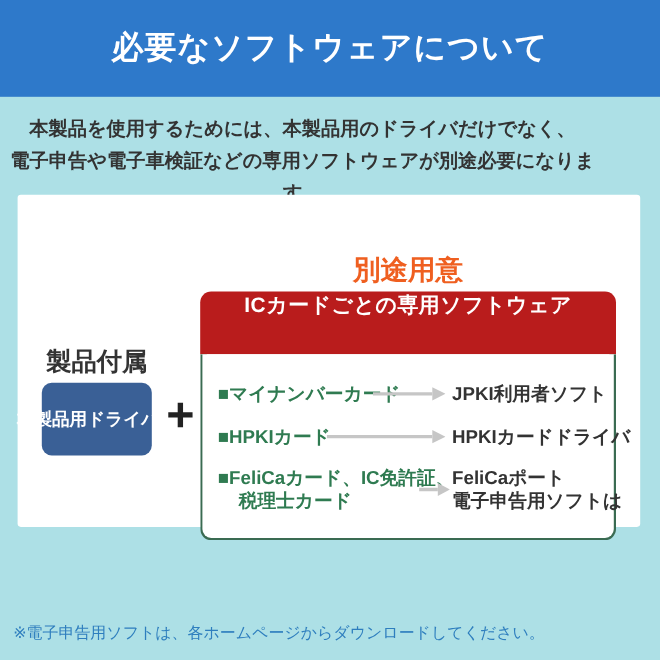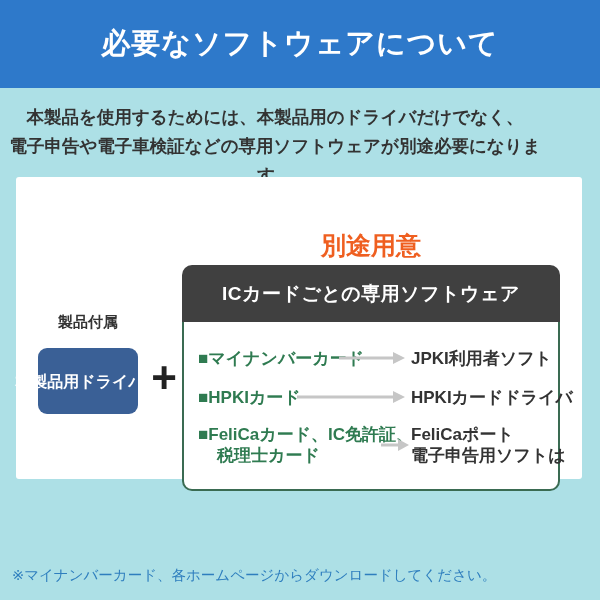--- a/index.html
+++ b/index.html
@@ -32,22 +32,22 @@
     background: #ffffff; border-radius: 3px;
   }
 
   .separate-label {
     position: absolute; left: 166px; top: 52px; width: 378px;
     text-align: center; color: #EF5F20; font-size: 25px; font-weight: bold;
   }
 
   .panel { position: absolute; left: 166px; top: 88px; width: 378px; height: 226px; }
   .panel-header {
-    height: 57px; background: #404040; border-radius: 10px 10px 0 0;
-    display: flex; align-items: center; justify-content: center;
+    height: 57px; background: #b91c1c; border-radius: 10px 10px 0 0;
+    display: flex; align-items: flex-start; justify-content: center;
     color: #ffffff; font-size: 19px; font-weight: bold; letter-spacing: 0.5px;
   }
   .panel-body {
     position: relative; height: 169px; background: #ffffff;
     border: 2px solid #3A6B52; border-top: none;
     border-radius: 0 0 10px 10px;
   }
 
   .card-row { position: absolute; left: 0; width: 100%; }
   .row-1 { top: 24px; height: 24px; }
@@ -68,21 +68,21 @@
   }
   .software-label.two-line { top: 0; transform: none; line-height: 21px; }
 
   .arrow { position: absolute; top: 50%; transform: translateY(-50%); }
   .arrow-1 { left: 155px; }
   .arrow-2 { left: 113px; }
   .arrow-3 { left: 197px; }
 
   .included-label {
     position: absolute; left: 22px; top: 136px; width: 100px;
-    text-align: center; font-size: 15px; font-weight: bold; color: #333333;
+    text-align: center; font-size: 23px; font-weight: bold; color: #333333;
     white-space: nowrap;
   }
   .driver-box {
     position: absolute; left: 22px; top: 171px; width: 100px; height: 66px;
     background: #3A6096; border-radius: 9px;
     display: flex; flex-direction: row; align-items: center; justify-content: center;
     color: #ffffff; font-weight: bold; font-size: 16px; line-height: 23px;
     white-space: nowrap;
   }
   .plus-sign {
@@ -158,13 +158,13 @@
           <span style="display:block">FeliCaポート</span>
           <span style="display:block">電子申告用ソフトは</span>
         </span>
       </div>
 
     </div>
   </div>
 
 </div>
 
-<div class="footnote">※マイナンバーカード、各ホームページからダウンロードしてください。</div>
+<div class="footnote">※電子申告用ソフトは、各ホームページからダウンロードしてください。</div>
 
 </body></html>

